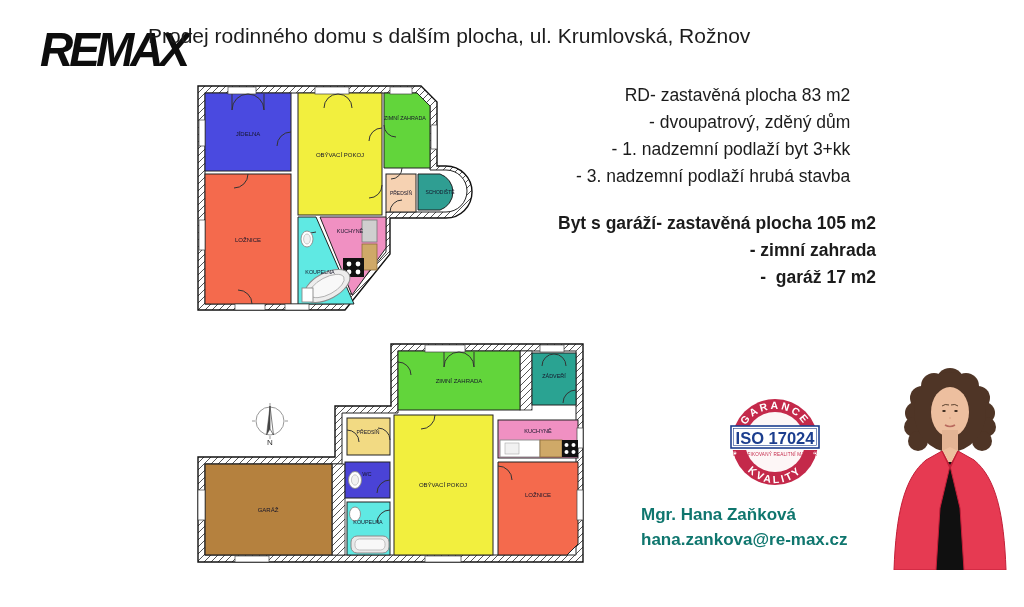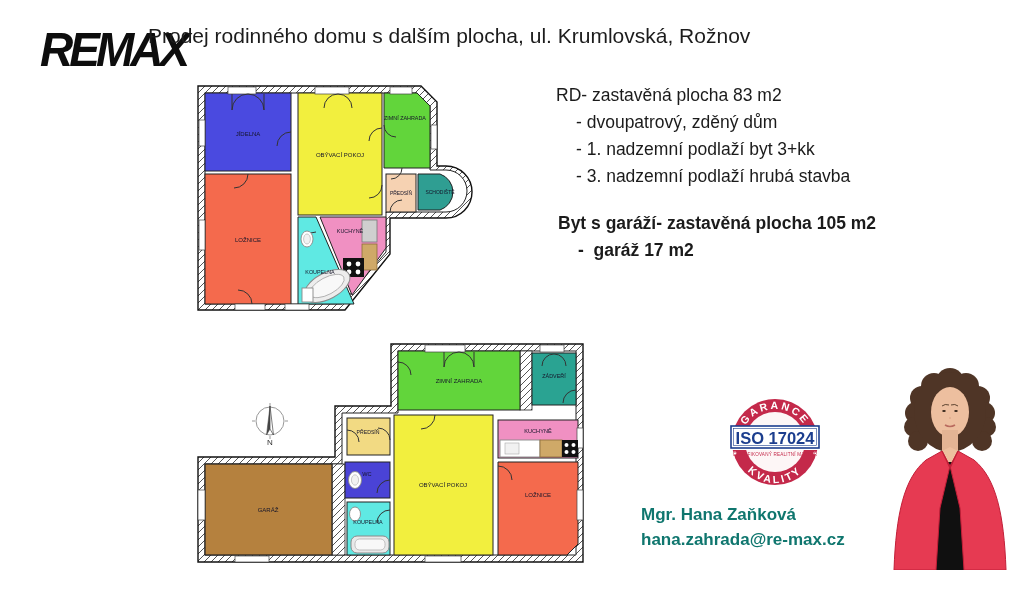--- a/index.html
+++ b/index.html
@@ -12,21 +12,21 @@
     left:40px;top:26px;font-size:46px;font-weight:900;font-style:italic;
     letter-spacing:-4px;color:#0d0d0d;transform:scaleY(1.04);line-height:1;
   }
   #title{
     left:148px;top:24px;font-size:21px;color:#1c1c1c;white-space:nowrap;
   }
   .desc{color:#1b1b1b;font-size:17.5px;line-height:27px;}
   #desc-rd{left:556px;top:82px;}
   #desc-byt{left:558px;top:210px;font-weight:bold;}
   .desc .indent{padding-left:20px;}
-  .desc div{white-space:pre;}
+  .desc div{white-space:pre;text-align:right;}
   #contact{
     left:641px;top:502px;color:#0f766e;font-weight:bold;font-size:17px;line-height:25px;
   }
   svg text{font-family:"Liberation Sans",sans-serif;}
   .roomlbl{fill:#15152a;}
   .door{fill:none;stroke:#333;stroke-width:1;}
   .win{fill:#fff;stroke:#444;stroke-width:0.7;}
 </style>
 </head>
 <body>
@@ -214,20 +214,21 @@
 
   <div id="desc-rd" class="abs desc">
     <div>RD- zastavěná plocha 83 m2</div>
     <div class="indent">- dvoupatrový, zděný dům</div>
     <div class="indent">- 1. nadzemní podlaží byt 3+kk</div>
     <div class="indent">- 3. nadzemní podlaží hrubá stavba</div>
   </div>
 
   <div id="desc-byt" class="abs desc">
     <div>Byt s garáží- zastavěná plocha 105 m2</div>
+    <div class="indent">- zimní zahrada</div>
     <div class="indent">-  garáž 17 m2</div>
   </div>
 
   <svg class="abs" style="left:727px;top:396px" width="96" height="96" viewBox="0 0 96 96">
     <defs>
       <path id="arcTop" d="M13,48 A35,35 0 0 1 83,48" fill="none"></path>
       <path id="arcBot" d="M11,50 A37,37 0 0 0 85,50" fill="none"></path>
     </defs>
     <circle cx="48" cy="46" r="43" fill="#c4294a"></circle>
     <circle cx="48" cy="46" r="30" fill="#fdf6f6"></circle>
@@ -245,21 +246,21 @@
     </g>
     <rect x="0" y="30" width="96" height="24" fill="#ffffff"></rect>
     <rect x="4" y="30" width="88" height="22" fill="#ffffff" stroke="#1c3e8e" stroke-width="1.6"></rect>
     <rect x="6.5" y="32.5" width="83" height="17" fill="none" stroke="#1c3e8e" stroke-width="0.6"></rect>
     <text x="48" y="47.5" font-size="16.5" font-weight="bold" text-anchor="middle" font-family="'Liberation Serif',serif" fill="#1c3e8e">ISO 17024</text>
     <text x="48" y="60" font-size="4.6" text-anchor="middle" letter-spacing="0.2" fill="#c4294a">CERTIFIKOVANÝ REALITNÍ MAKLÉŘ</text>
   </svg>
 
   <div id="contact" class="abs">
     <div>Mgr. Hana Zaňková</div>
-    <div>hana.zahrada@re-max.cz</div>
+    <div>hana.zankova@re-max.cz</div>
   </div>
 
   <svg class="abs" style="left:876px;top:356px" width="148" height="214" viewBox="0 0 148 214">
     <rect width="148" height="214" fill="#ffffff"></rect>
     <g fill="#4f3526">
       <circle cx="74" cy="26" r="14"></circle>
         <circle cx="58" cy="30" r="13"></circle>
         <circle cx="90" cy="30" r="13"></circle>
       <circle cx="46" cy="42" r="12"></circle>
         <circle cx="102" cy="42" r="12"></circle>

